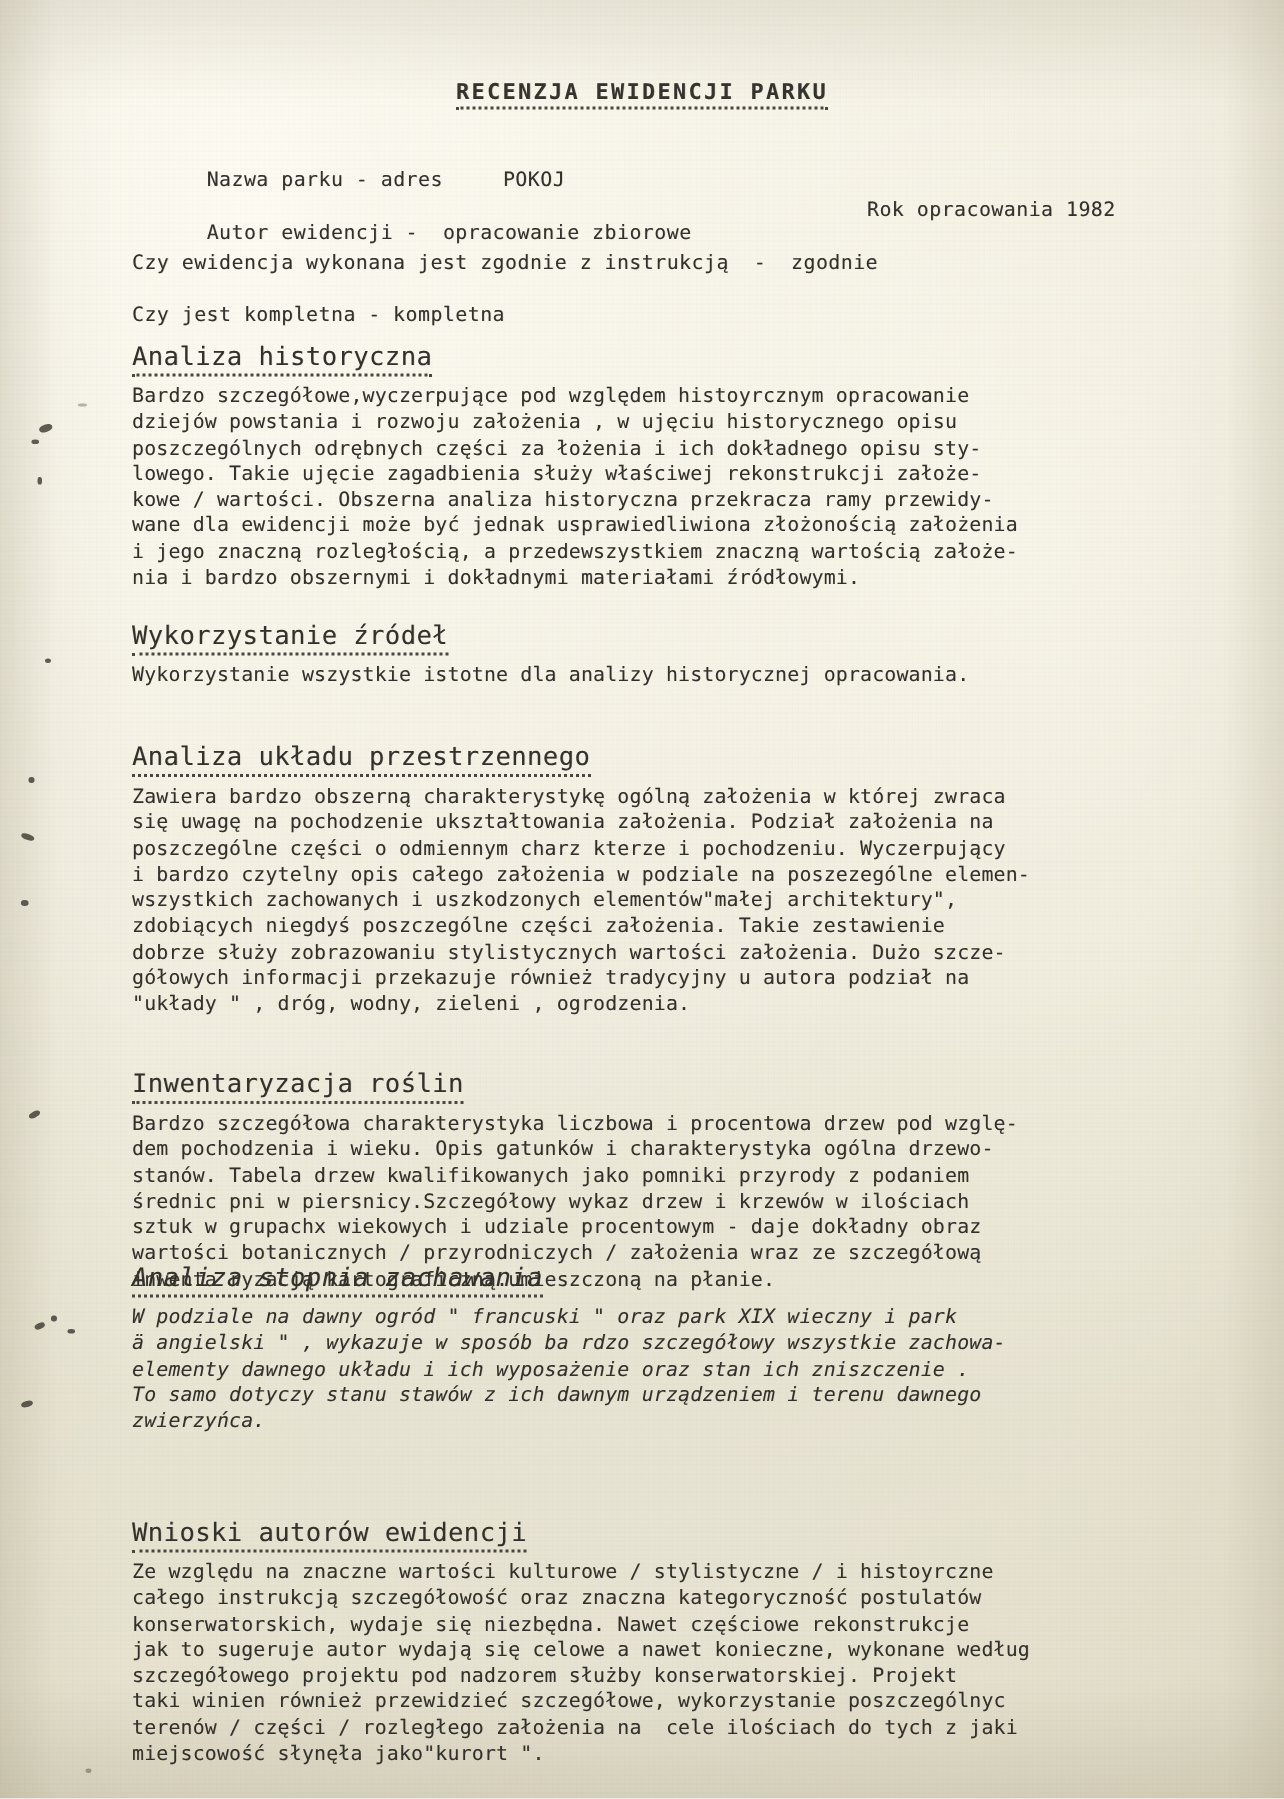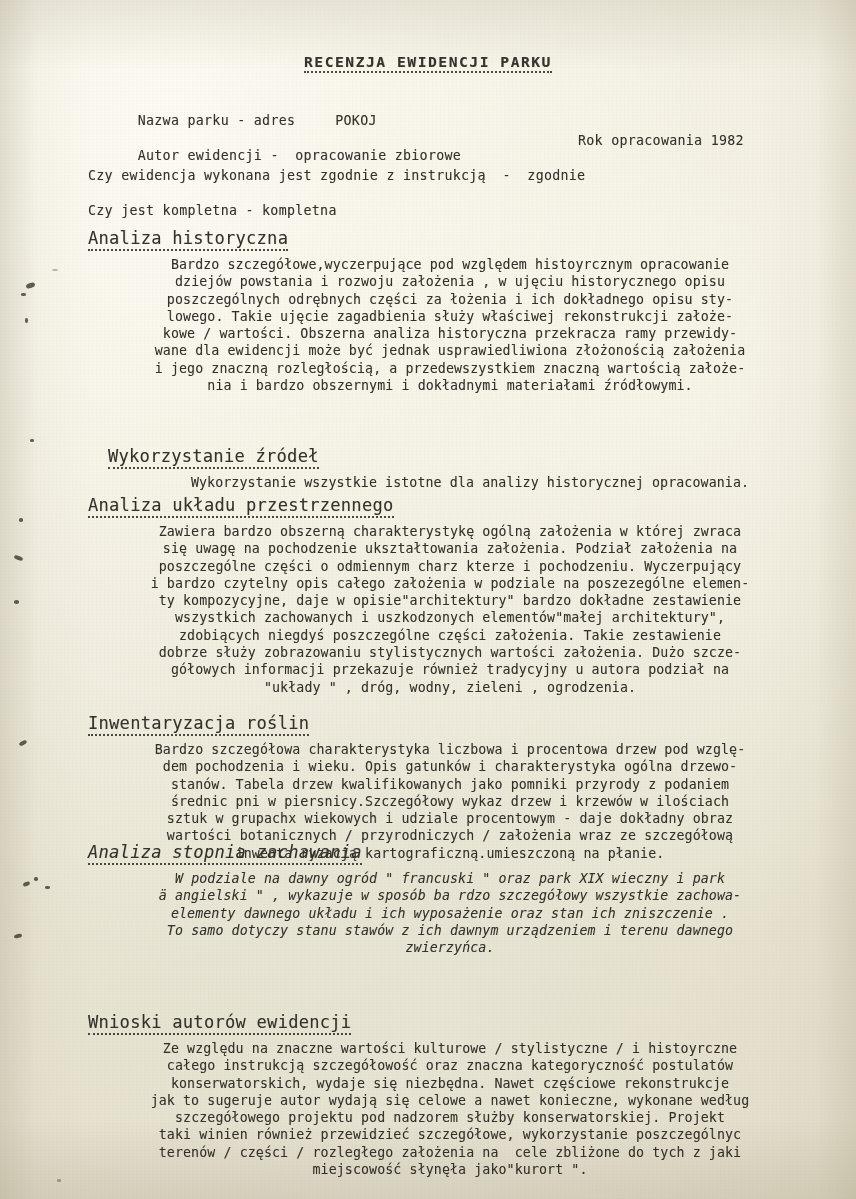--- a/index.html
+++ b/index.html
@@ -102,21 +102,20 @@
     text-shadow: 0.35px 0.25px 0 rgba(70,66,54,0.30);
   }
 
   .body-line {
     font-size: 13.2px;
     line-height: 17.3px;
     letter-spacing: 0.15px;
     white-space: pre;
     color: #32302b;
     text-shadow: 0.3px 0.22px 0 rgba(70,66,54,0.26);
-    text-align: center;
   }
 
   
   .speck {
     position: absolute;
     background: #3a372f;
     border-radius: 45%;
     z-index: 4;
     opacity: .80;
   }
@@ -166,32 +165,31 @@
       <div class="body-line">Bardzo szczegółowe,wyczerpujące pod względem histoyrcznym opracowanie</div>
       <div class="body-line">dziejów powstania i rozwoju założenia , w ujęciu historycznego opisu</div>
       <div class="body-line">poszczególnych odrębnych części za łożenia i ich dokładnego opisu sty-</div>
       <div class="body-line">lowego. Takie ujęcie zagadbienia służy właściwej rekonstrukcji założe-</div>
       <div class="body-line">kowe / wartości. Obszerna analiza historyczna przekracza ramy przewidy-</div>
       <div class="body-line">wane dla ewidencji może być jednak usprawiedliwiona złożonością założenia</div>
       <div class="body-line">i jego znaczną rozległością, a przedewszystkiem znaczną wartością założe-</div>
       <div class="body-line">nia i bardzo obszernymi i dokładnymi materiałami źródłowymi.</div>
     </div>
 
-    <div class="section" style="top:446px;margin-left:20px;">
+    <div class="section" style="top:414px;">
       <div class="sec-head">Wykorzystanie źródeł</div>
       <div class="body-line">Wykorzystanie wszystkie istotne dla analizy historycznej opracowania.</div>
     </div>
 
     <div class="section" style="top:495px;">
       <div class="sec-head">Analiza układu przestrzennego</div>
       <div class="body-line">Zawiera bardzo obszerną charakterystykę ogólną założenia w której zwraca</div>
       <div class="body-line">się uwagę na pochodzenie ukształtowania założenia. Podział założenia na</div>
       <div class="body-line">poszczególne części o odmiennym charz kterze i pochodzeniu. Wyczerpujący</div>
       <div class="body-line">i bardzo czytelny opis całego założenia w podziale na poszezególne elemen-</div>
-      <div class="body-line">ty kompozycyjne, daje w opisie"architektury" bardzo dokładne zestawienie</div>
       <div class="body-line">wszystkich zachowanych i uszkodzonych elementów"małej architektury",</div>
       <div class="body-line">zdobiących niegdyś poszczególne części założenia. Takie zestawienie</div>
       <div class="body-line">dobrze służy zobrazowaniu stylistycznych wartości założenia. Dużo szcze-</div>
       <div class="body-line">gółowych informacji przekazuje również tradycyjny u autora podział na</div>
       <div class="body-line">"układy " , dróg, wodny, zieleni , ogrodzenia.</div>
     </div>
 
     <div class="section" style="top:713px;">
       <div class="sec-head">Inwentaryzacja roślin</div>
       <div class="body-line">Bardzo szczegółowa charakterystyka liczbowa i procentowa drzew pod wzglę-</div>
@@ -213,20 +211,20 @@
     </div>
 
     <div class="section" style="top:1012px;">
       <div class="sec-head">Wnioski autorów ewidencji</div>
       <div class="body-line">Ze względu na znaczne wartości kulturowe / stylistyczne / i histoyrczne</div>
       <div class="body-line">całego instrukcją szczegółowość oraz znaczna kategoryczność postulatów</div>
       <div class="body-line">konserwatorskich, wydaje się niezbędna. Nawet częściowe rekonstrukcje</div>
       <div class="body-line">jak to sugeruje autor wydają się celowe a nawet konieczne, wykonane według</div>
       <div class="body-line">szczegółowego projektu pod nadzorem służby konserwatorskiej. Projekt</div>
       <div class="body-line">taki winien również przewidzieć szczegółowe, wykorzystanie poszczególnyc</div>
-      <div class="body-line">terenów / części / rozległego założenia na  cele zbliżone do tych z jaki</div>
+      <div class="body-line">terenów / części / rozległego założenia na  cele ilościach do tych z jaki</div>
       <div class="body-line">miejscowość słynęła jako"kurort ".</div>
     </div>
 
   </div>
 
   <div class="vignette"></div>
 </div>
 
 </body></html>

